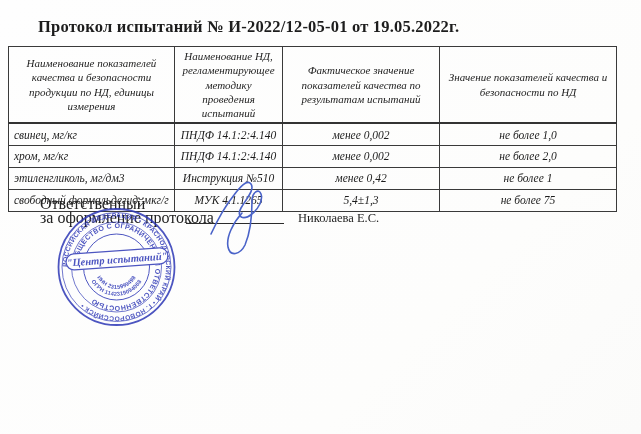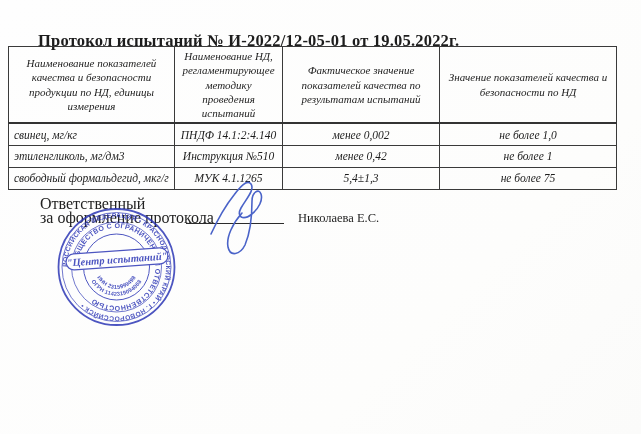--- a/index.html
+++ b/index.html
@@ -12,21 +12,21 @@
     color: #1c1c1c;
   }
   .page {
     position: absolute;
     inset: 0;
     background: linear-gradient(135deg, #fefefe 0%, #fdfdfc 70%, #fbfbfa 100%);
   }
   .doc-title {
     position: absolute;
     left: 38px;
-    top: 31px;
+    top: 17px;
     font-size: 16.5px;
     font-weight: 600;
     letter-spacing: 0.2px;
     color: #1d1d1d;
     white-space: nowrap;
   }
   table.protocol-table {
     position: absolute;
     left: 8px;
     top: 46px;
@@ -123,20 +123,26 @@
         <th>Фактическое значение показателей качества по результатам испытаний</th>
         <th>Значение показателей качества и безопасности по НД</th>
       </tr>
     </thead>
     <tbody>
       <tr>
         <td class="name-col">свинец, мг/кг</td>
         <td>ПНДФ 14.1:2:4.140</td>
         <td>менее 0,002</td>
         <td>не более 1,0</td>
+      </tr>
+      <tr>
+        <td class="name-col">хром, мг/кг</td>
+        <td>ПНДФ 14.1:2:4.140</td>
+        <td>менее 0,002</td>
+        <td>не более 2,0</td>
       </tr>
       <tr>
         <td class="name-col">этиленгликоль, мг/дм3</td>
         <td>Инструкция №510</td>
         <td>менее 0,42</td>
         <td>не более 1</td>
       </tr>
       <tr>
         <td class="name-col">свободный формальдегид, мкг/г</td>
         <td>МУК 4.1.1265</td>

